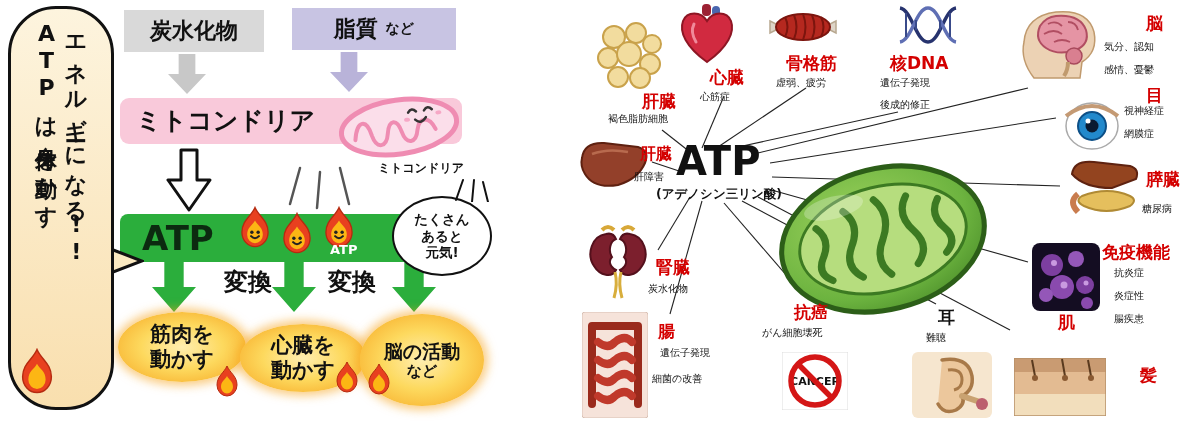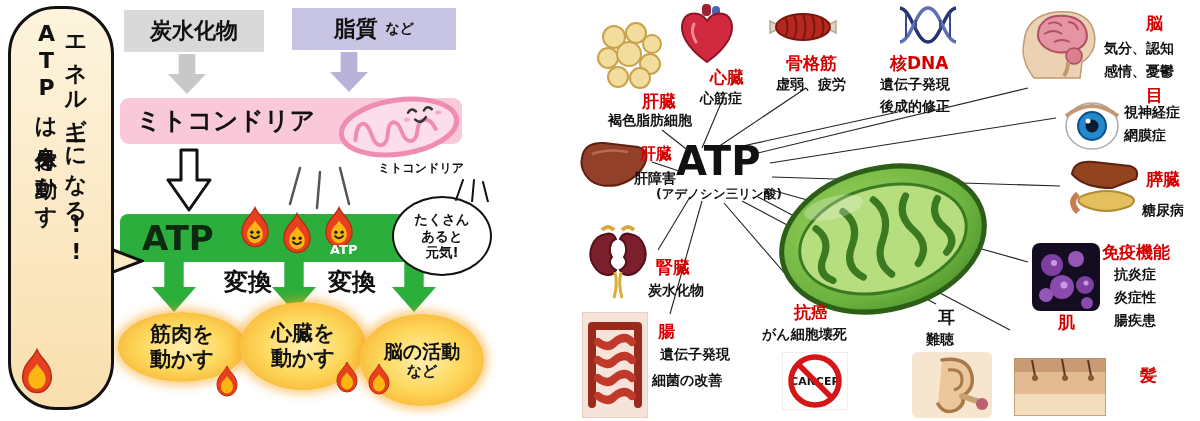--- a/index.html
+++ b/index.html
@@ -2,21 +2,21 @@
 <html><head>
 <meta charset="utf-8">
 <style>
   html,body{margin:0;padding:0;background:#fff;}
   .stage{position:relative;width:1200px;height:421px;background:#fff;overflow:hidden;
          font-family:"DejaVu Sans",sans-serif;color:#111;}
   .abs{position:absolute;}
   .lbl{position:absolute;white-space:nowrap;font-weight:bold;}
   .organ-label{color:#d40000;font-size:17px;}
   .organ-label.black-label{color:#111;}
-  .organ-sub{position:absolute;white-space:nowrap;font-size:14px;font-weight:bold;color:#111;}
+  .organ-sub{position:absolute;white-space:nowrap;font-size:10px;font-weight:normal;color:#111;}
   
   .bubble{position:absolute;left:8px;top:6px;width:106px;height:404px;border:3.5px solid #111;
           border-radius:48px;background:linear-gradient(180deg,#fdf4de,#f9dfae);z-index:5;
           display:flex;justify-content:center;padding-top:12px;box-sizing:border-box;}
   .vtext{writing-mode:vertical-rl;text-orientation:upright;font-weight:bold;font-size:22px;
          line-height:1.35;letter-spacing:2px;}
   .srcbox{position:absolute;height:42px;display:flex;align-items:center;justify-content:center;
           font-weight:bold;font-size:22px;}
   .barrow{position:absolute;clip-path:polygon(28% 0,72% 0,72% 50%,100% 50%,50% 100%,0 50%,28% 50%);}
   .pinkbar{position:absolute;left:120px;top:98px;width:342px;height:46px;background:#f9c9da;
@@ -140,21 +140,21 @@
   <div class="convert" style="left:224px;top:266px">変換</div>
   <div class="convert" style="left:328px;top:266px">変換</div>
   <div class="barrow" style="left:152px;top:262px;width:44px;height:50px;background:#2bae3c;"></div>
   <div class="barrow" style="left:272px;top:262px;width:44px;height:50px;background:#2bae3c;"></div>
   <div class="barrow" style="left:392px;top:262px;width:44px;height:50px;background:#2bae3c;"></div>
 
   <div class="blob" style="left:118px;top:312px;width:128px;height:70px">
     <span>筋肉を</span>
     <span>動かす</span>
   </div>
-  <div class="blob" style="left:240px;top:302px;width:126px;height:88px">
+  <div class="blob" style="left:240px;top:324px;width:126px;height:68px">
     <span>心臓を</span>
     <span>動かす</span>
   </div>
   <div class="blob blob3" style="left:360px;top:314px;width:124px;height:92px">
     <span class="l1">脳の活動</span>
     <span class="small">など</span>
   </div>
   <svg class="abs" style="left:214px;top:364px;z-index:6" width="26" height="34" viewBox="0 0 26 32">
       <use href="#flame"></use>
     </svg>

